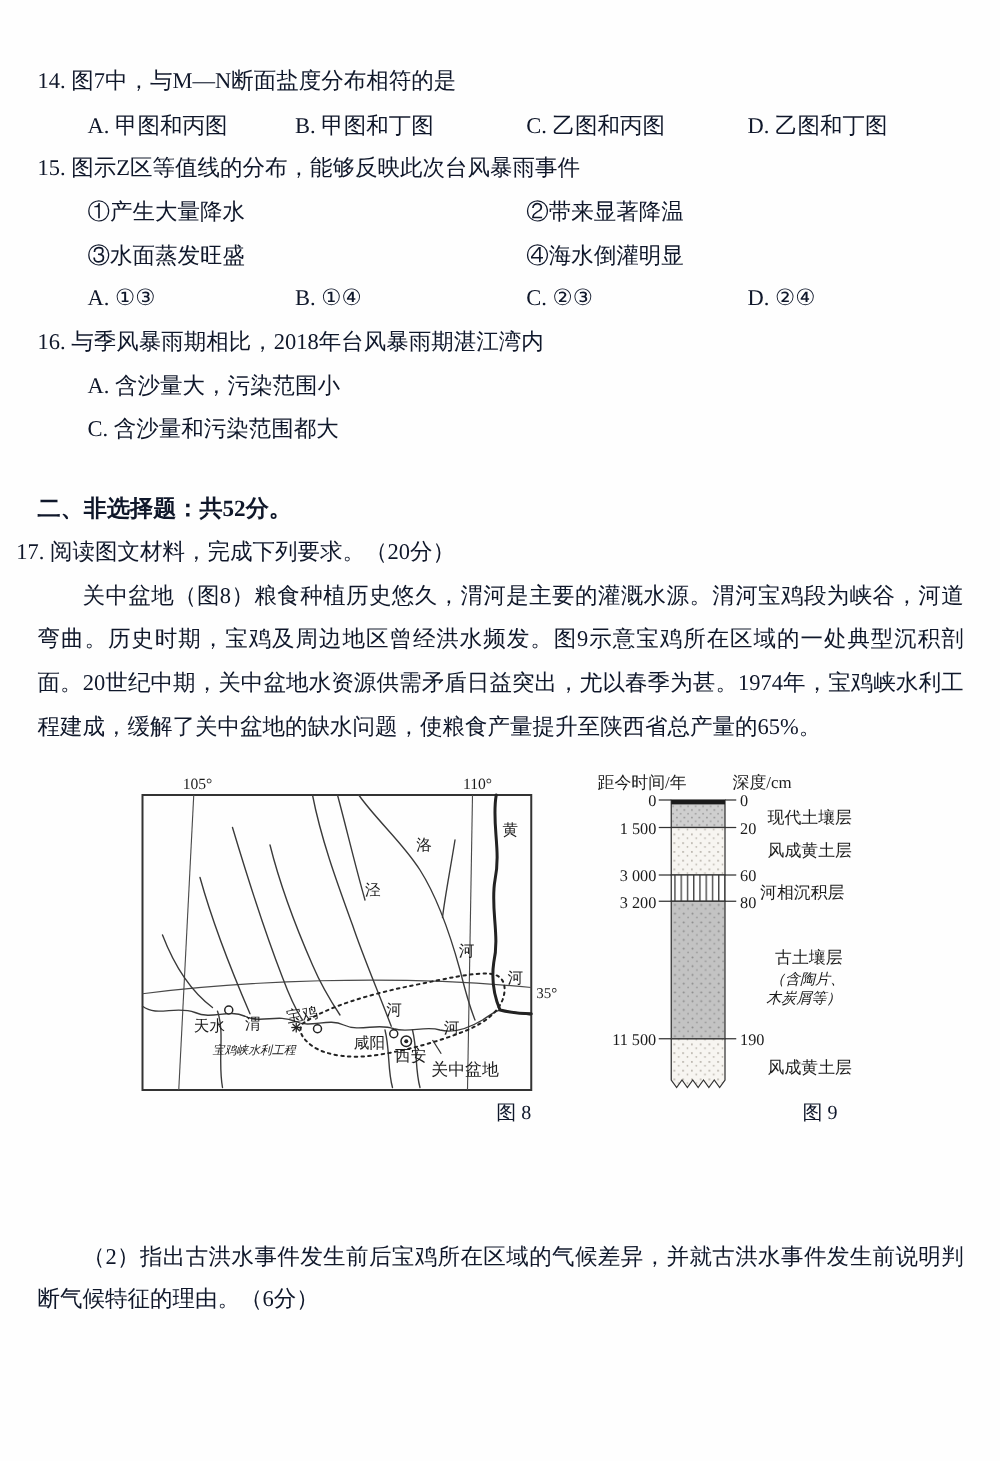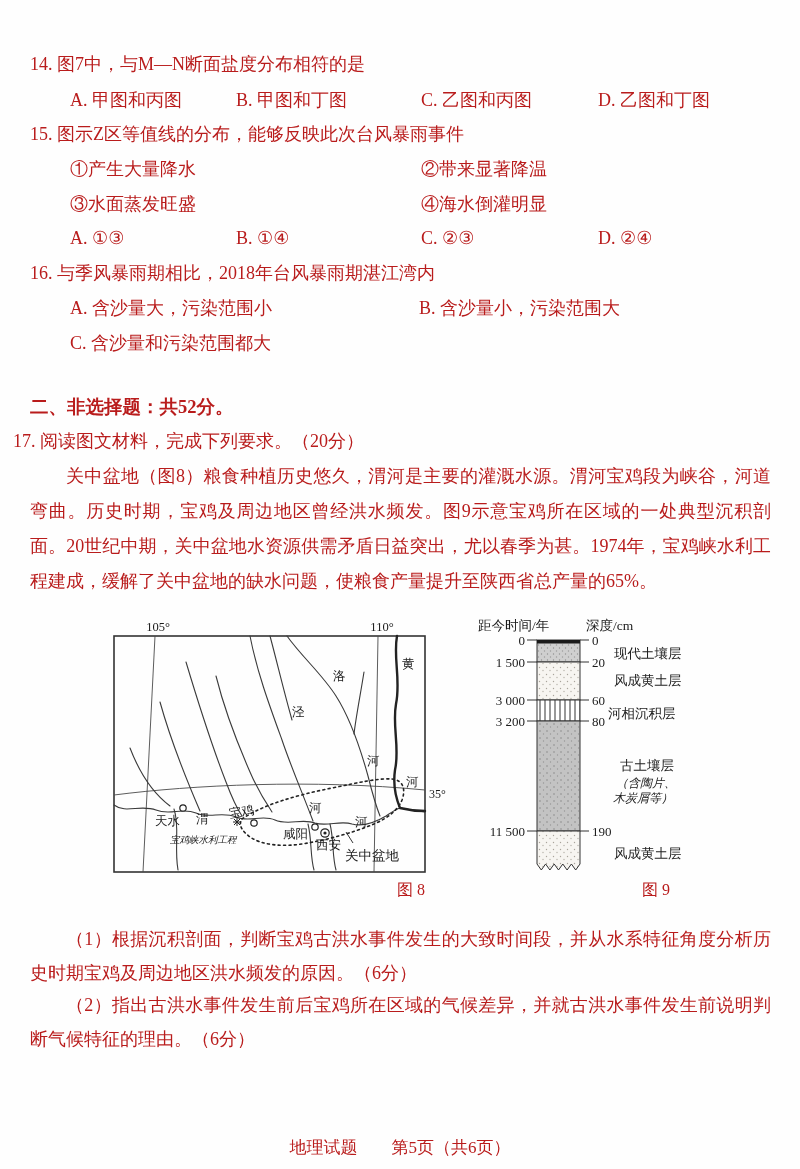--- a/index.html
+++ b/index.html
@@ -1,17 +1,17 @@
 <!DOCTYPE html>
 <html><head>
 <meta charset="utf-8">
 <style>
   html,body{margin:0;padding:0;background:#e8e8e8;}
   .page{position:relative;width:800px;height:1169px;background:#fefefe;overflow:hidden;
-        font-family:"Liberation Serif","DejaVu Serif",serif;color:#b91c1c;}
+        font-family:"Liberation Serif","DejaVu Serif",serif;color:#0f172a;}
   .abs{position:absolute;white-space:nowrap;}
   .stem{font-size:18px;}
   .opt{font-size:18px;}
   .bold{font-weight:bold;font-size:18.5px;text-align:center;}
   .par{position:absolute;font-size:18px;line-height:35px;text-align:justify;text-indent:2em;}
   .sub{line-height:34px;}
   .caption{position:absolute;font-size:16px;text-align:right;}
   .footer{position:absolute;left:0;width:800px;text-align:center;font-size:17px;}
   svg{position:absolute;overflow:visible;}
   svg text{font-family:"Liberation Serif","DejaVu Serif",serif;fill:#1b1b1b;}
@@ -37,21 +37,20 @@
   <span class="abs opt" style="left:421px;top:157px">②带来显著降温</span>
   <span class="abs opt" style="left:70px;top:192px">③水面蒸发旺盛</span>
   <span class="abs opt" style="left:421px;top:192px">④海水倒灌明显</span>
   <span class="abs opt" style="left:70px;top:227px">A. ①③</span>
   <span class="abs opt" style="left:236px;top:227px">B. ①④</span>
   <span class="abs opt" style="left:421px;top:227px">C. ②③</span>
   <span class="abs opt" style="left:598px;top:227px">D. ②④</span>
 
   <div class="abs stem" style="left:30px;top:261px">16. 与季风暴雨期相比，2018年台风暴雨期湛江湾内</div>
   <span class="abs opt" style="left:70px;top:296px">A. 含沙量大，污染范围小</span>
-  <span class="abs opt" style="left:419px;top:296px">B. 含沙量小，污染范围大</span>
   <span class="abs opt" style="left:70px;top:331px">C. 含沙量和污染范围都大</span>
 
   <div class="abs bold" style="left:30px;top:394px">二、非选择题：共52分。</div>
 
   <div class="abs stem" style="left:13px;top:429px">17. 阅读图文材料，完成下列要求。（20分）</div>
   <div class="par" style="left:30px;top:459px;width:741px">关中盆地（图8）粮食种植历史悠久，渭河是主要的灌溉水源。渭河宝鸡段为峡谷，河道弯曲。历史时期，宝鸡及周边地区曾经洪水频发。图9示意宝鸡所在区域的一处典型沉积剖面。20世纪中期，关中盆地水资源供需矛盾日益突出，尤以春季为甚。1974年，宝鸡峡水利工程建成，缓解了关中盆地的缺水问题，使粮食产量提升至陕西省总产量的65%。</div>
 
   <svg style="left:112px;top:612px" width="340" height="266" viewBox="0 0 340 266">
     <g>
       <rect x="2" y="24" width="311" height="236" fill="none" stroke="#333" stroke-width="1.6"></rect>
@@ -182,18 +181,16 @@
       <text x="146" y="75">风成黄土层</text>
       <text x="140" y="108">河相沉积层</text>
       <text x="152" y="160">古土壤层</text>
       <text x="148" y="177" font-size="12" font-style="italic">（含陶片、</text>
       <text x="145" y="192" font-size="12" font-style="italic">木炭屑等）</text>
       <text x="146" y="248">风成黄土层</text>
     </g>
   </svg>
   <div class="caption" style="left:490px;top:880px;width:180px">图 9</div>
 
-  <div class="par sub" style="left:30px;top:922px;width:741px">（1）根据沉积剖面，判断宝鸡古洪水事件发生的大致时间段，并从水系特征角度分析历史时期宝鸡及周边地区洪水频发的原因。（6分）</div>
   <div class="par sub" style="left:30px;top:988px;width:741px">（2）指出古洪水事件发生前后宝鸡所在区域的气候差异，并就古洪水事件发生前说明判断气候特征的理由。（6分）</div>
 
-  <div class="footer" style="top:1136px">地理试题　　第5页（共6页）</div>
 
 </div>
 
 </body></html>

